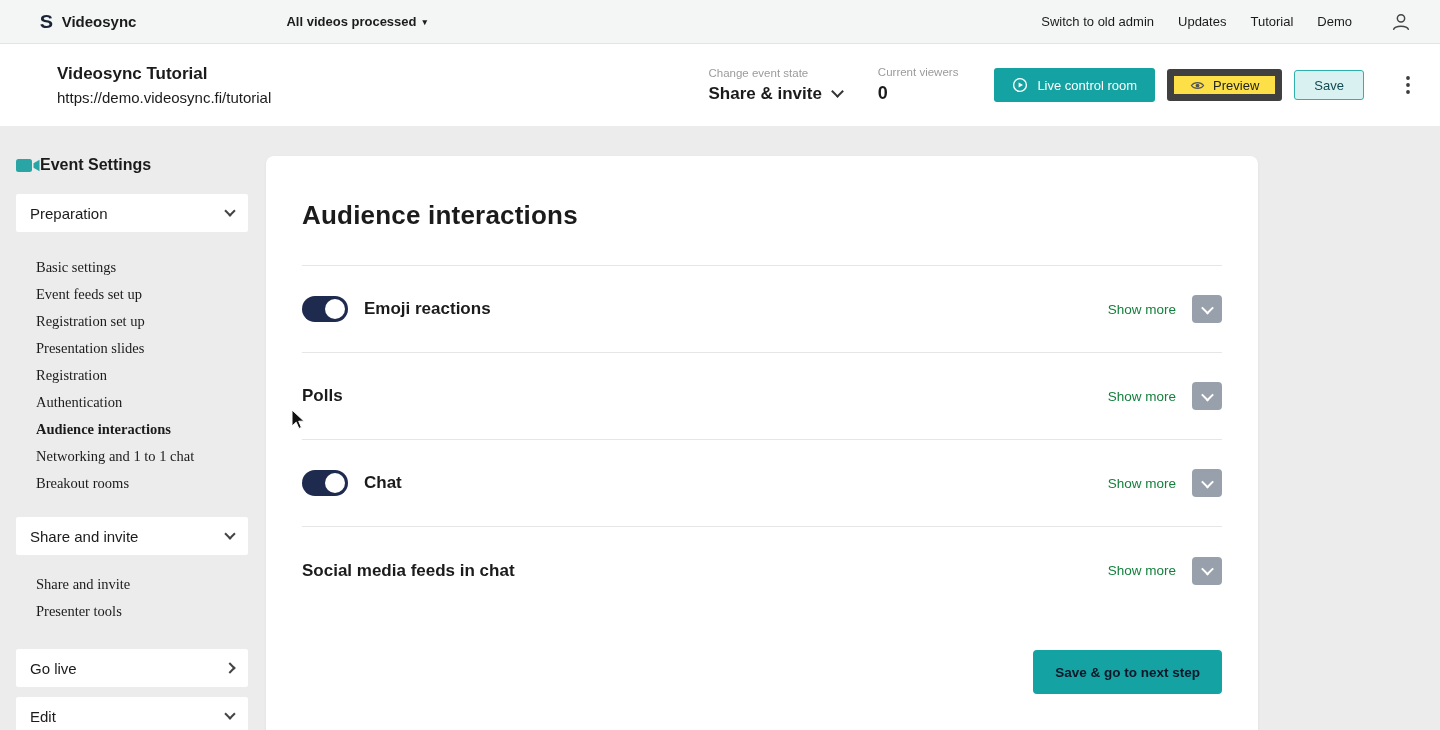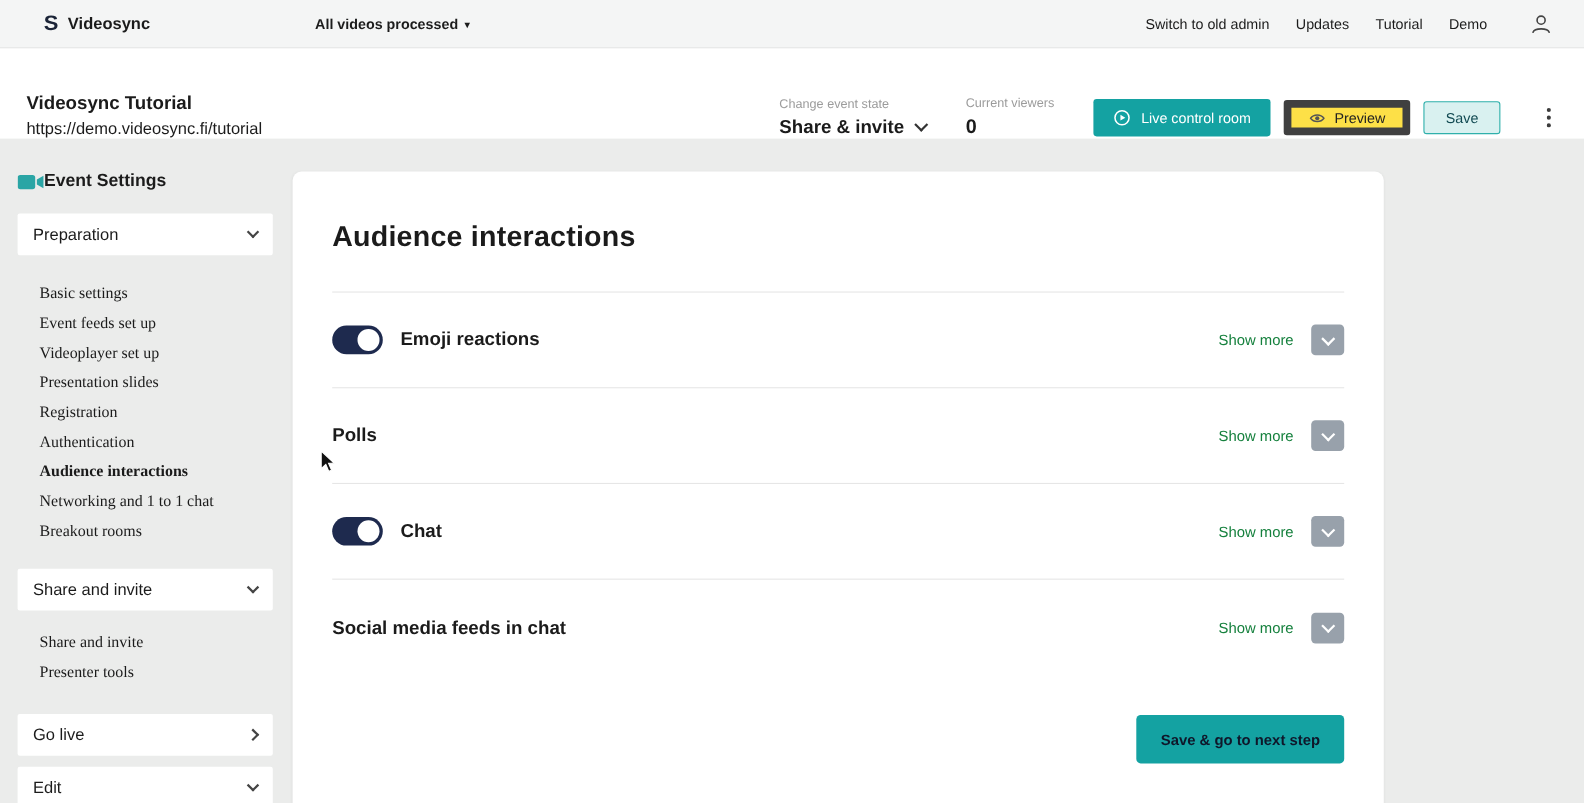--- a/index.html
+++ b/index.html
@@ -21,21 +21,21 @@
   .videos-dd {
     margin-left:150px; background:none; border:none; font-size:13px; font-weight:700;
     display:flex; align-items:center; gap:6px; color:#1c1c1c; cursor:pointer; padding:0;
   }
   .caret { font-size:9px; color:#1c1c1c; }
   .top-links { margin-left:auto; display:flex; align-items:center; gap:24px; font-size:13px; }
   .top-links a { cursor:pointer; }
   .user-btn { margin-left:14px; background:none; border:none; padding:0; cursor:pointer; display:flex; }
 
   
-  .eventbar { height:82px; background:#fff; display:flex; align-items:flex-end; padding:0 30px 0 24px;gap:47px; }
+  .eventbar { height:82px; background:#fff; display:flex; align-items:center; padding:0 30px 0 57px;gap:47px; }
   .event-title { font-size:17px; font-weight:700; margin:0 0 5px; }
   .event-url { font-size:15px; color:#1b1b1b; }
   .event-actions { margin-left:auto; display:flex; align-items:center; gap:36px; }
   .small-label { font-size:11.5px; color:#9b9b9b; margin-bottom:5px; }
   .state-value { font-size:17px; font-weight:600; display:flex; align-items:center; gap:11px; cursor:pointer; }
   .viewers-count { font-size:18px; font-weight:700; }
   .hdr-buttons { display:flex; align-items:center; gap:12px; }
   .btn-live {
     background:var(--accent); color:#fff; border:none; height:34px; padding:0 18px;
     border-radius:3px; font-size:13px; display:flex; align-items:center; gap:9px; cursor:pointer;
@@ -178,21 +178,21 @@
       <span>Event Settings</span>
     </div>
 
     <div class="side-box">
       <span>Preparation</span>
       <span class="chev chev-d"></span>
     </div>
     <ul class="side-list">
       <li>Basic settings</li>
       <li>Event feeds set up</li>
-      <li>Videoplayer set up</li>
+      <li>Registration set up</li>
       <li>Presentation slides</li>
       <li>Registration</li>
       <li>Authentication</li>
       <li class="active">Audience interactions</li>
       <li>Networking and 1 to 1 chat</li>
       <li>Breakout rooms</li>
     </ul>
 
     <div class="side-box mt20">
       <span>Share and invite</span>

